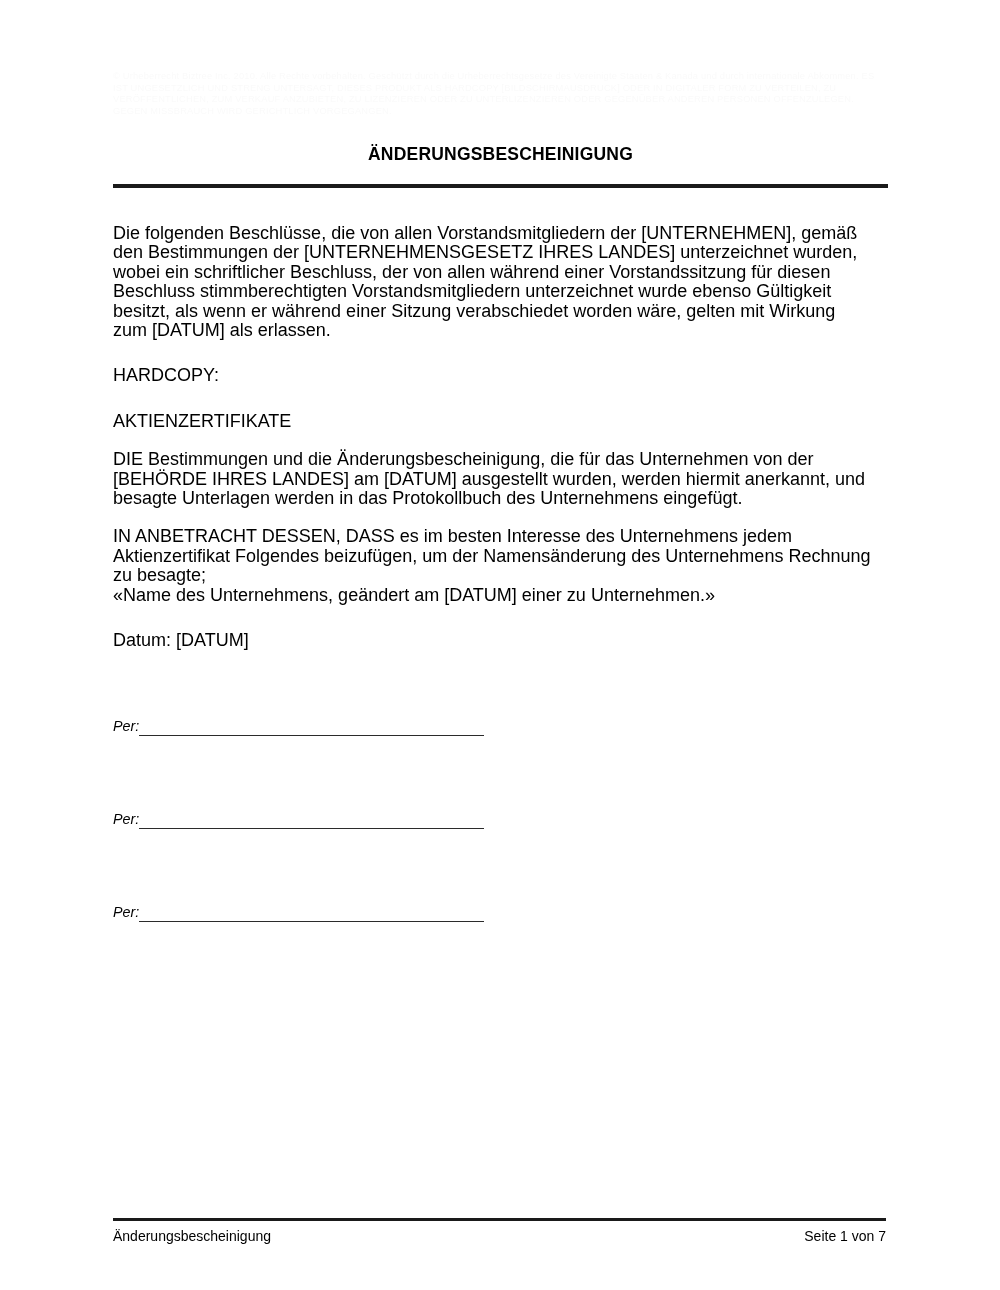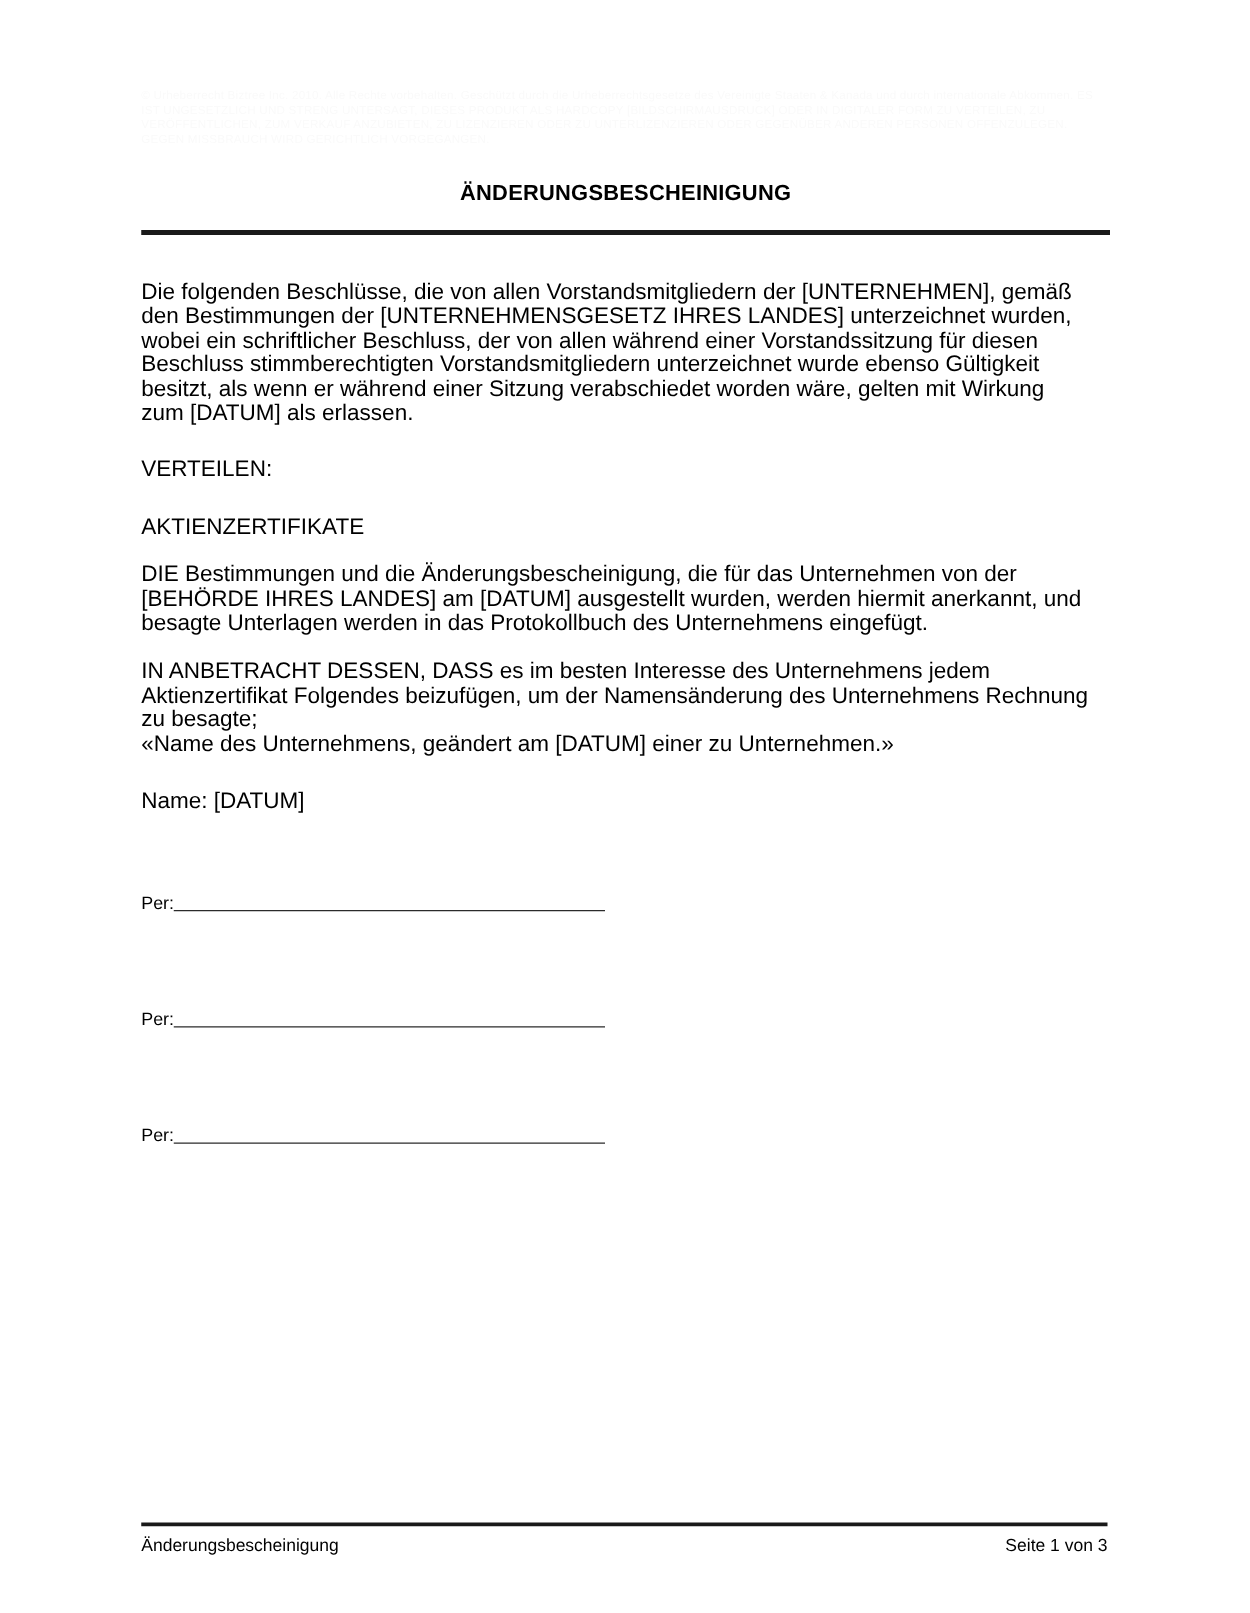--- a/index.html
+++ b/index.html
@@ -75,23 +75,24 @@
 
   
   .sig-wrap {
     position: absolute;
     left: 113px;
     top: 698px;
     width: 760px;
   }
   .sig-row {
     display: flex;
-    align-items: flex-start;
+    align-items: flex-end;
     height: 22px;
     margin-bottom: 71px;
+    font-style: italic;
   }
   .sig-row:last-child { margin-bottom: 0; }
   .sig-label {
     font-size: 14.3px;
     line-height: 19.4px;
     white-space: pre;
   }
   .sig-line {
     flex: 0 0 345px;
     border-bottom: 1.6px solid #2b2b2b;
@@ -128,31 +129,31 @@
   <div class="copyright-block">© Urheberrecht Biztree Inc. 2010. Alle Rechte vorbehalten. Geschützt durch die Urheberrechtsgesetze des Vereinigte Staaten &amp; Kanada und durch internationale Abkommen. ES IST UNGESETZLICH UND STRENG UNTERSAGT, DIESES PRODUKT ALS HARDCOPY [BILDSCHIRMAUSDRUCK] ODER IN DIGITALER FORM ZU VERTEILEN, ZU VERÖFFENTLICHEN, ZUM VERKAUF ANZUBIETEN, ZU LIZENZIEREN ODER ZU UNTERLIZENZIEREN ODER GEGENÜBER ANDEREN PERSONEN OFFENZULEGEN. GEGEN MISSBRAUCH WIRD GERICHTLICH VORGEGANGEN.</div>
 
   <div class="doc-title">ÄNDERUNGSBESCHEINIGUNG</div>
 
   <div class="title-rule"></div>
 
   <div class="body-area">
 
     <p class="para">Die folgenden Beschlüsse, die von allen Vorstandsmitgliedern der [UNTERNEHMEN], gemäß den Bestimmungen der [UNTERNEHMENSGESETZ IHRES LANDES] unterzeichnet wurden, wobei ein schriftlicher Beschluss, der von allen während einer Vorstandssitzung für diesen Beschluss stimmberechtigten Vorstandsmitgliedern unterzeichnet wurde ebenso Gültigkeit besitzt, als wenn er während einer Sitzung verabschiedet worden wäre, gelten mit Wirkung zum [DATUM] als erlassen.</p>
 
-    <p class="para gap-sect">VERTEILEN:</p>
+    <p class="para gap-sect">HARDCOPY:</p>
 
     <p class="para gap-sect">AKTIENZERTIFIKATE</p>
 
     <p class="para gap-para">DIE Bestimmungen und die Änderungsbescheinigung, die für das Unternehmen von der [BEHÖRDE IHRES LANDES] am [DATUM] ausgestellt wurden, werden hiermit anerkannt, und besagte Unterlagen werden in das Protokollbuch des Unternehmens eingefügt.</p>
 
     <p class="para gap-para">IN ANBETRACHT DESSEN, DASS es im besten Interesse des Unternehmens jedem Aktienzertifikat Folgendes beizufügen, um der Namensänderung des Unternehmens Rechnung zu besagte;</p>
 
     <p class="para">«Name des Unternehmens, geändert am [DATUM] einer zu Unternehmen.»</p>
 
-    <p class="para gap-date">Name: [DATUM]</p>
+    <p class="para gap-date">Datum: [DATUM]</p>
 
   </div>
 
   <div class="sig-wrap">
 
     <div class="sig-row">
       <span class="sig-label">Per:</span>
       <span class="sig-line"></span>
     </div>
 
@@ -165,16 +166,16 @@
       <span class="sig-label">Per:</span>
       <span class="sig-line"></span>
     </div>
 
   </div>
 
   <div class="footer-rule"></div>
 
   <div class="footer">
     <span class="footer-left">Änderungsbescheinigung</span>
-    <span class="footer-right">Seite 1 von 3</span>
+    <span class="footer-right">Seite 1 von 7</span>
   </div>
 
 </div>
 
 </body></html>

